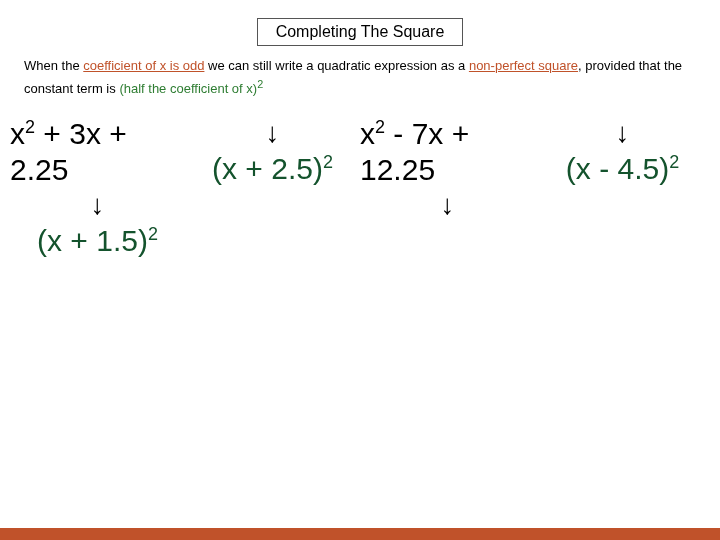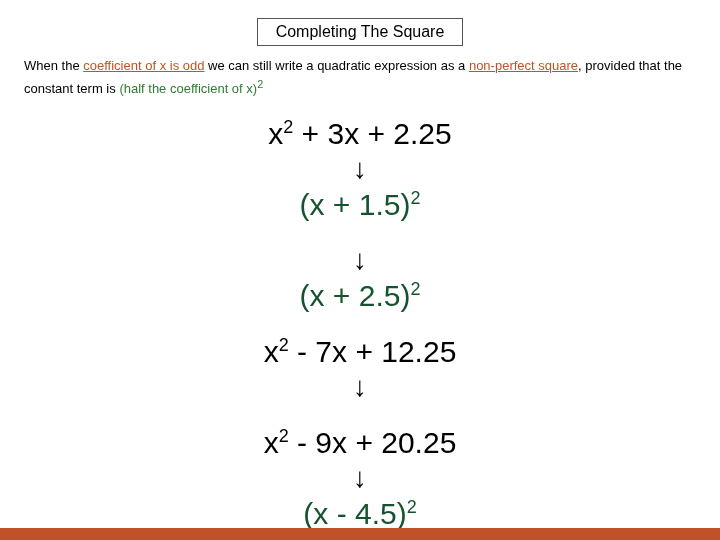--- a/index.html
+++ b/index.html
@@ -47,21 +47,21 @@
       color: #c0522a;
       text-decoration: underline;
     }
 
     .intro-text .highlight-green {
       color: #2e7d32;
     }
 
     .examples-grid {
       display: grid;
-      grid-template-columns: 1fr;
+      grid-template-columns: 1fr 1fr 1fr 1fr;
       margin: 18px 10px 0 10px;
       row-gap: 20px;
     }
 
     .example-cell {
       display: flex;
       flex-direction: column;
       align-items: center;
       gap: 0px;
     }
@@ -120,20 +120,19 @@
     <div class="arrow-down">↓</div>
     <div class="result">(x + 2.5)<sup>2</sup></div>
   </div>
 
   <div class="example-cell">
     <div class="expr">x<sup>2</sup> - 7x + 12.25</div>
     <div class="arrow-down">↓</div>
   </div>
 
   <div class="example-cell">
-    <div class="expr">x<sup>2</sup> - 9x + 20.25</div>
     <div class="arrow-down">↓</div>
     <div class="result">(x - 4.5)<sup>2</sup></div>
   </div>
 
 </div>
 
 <div class="bottom-bar"></div>
 
 </body></html>

